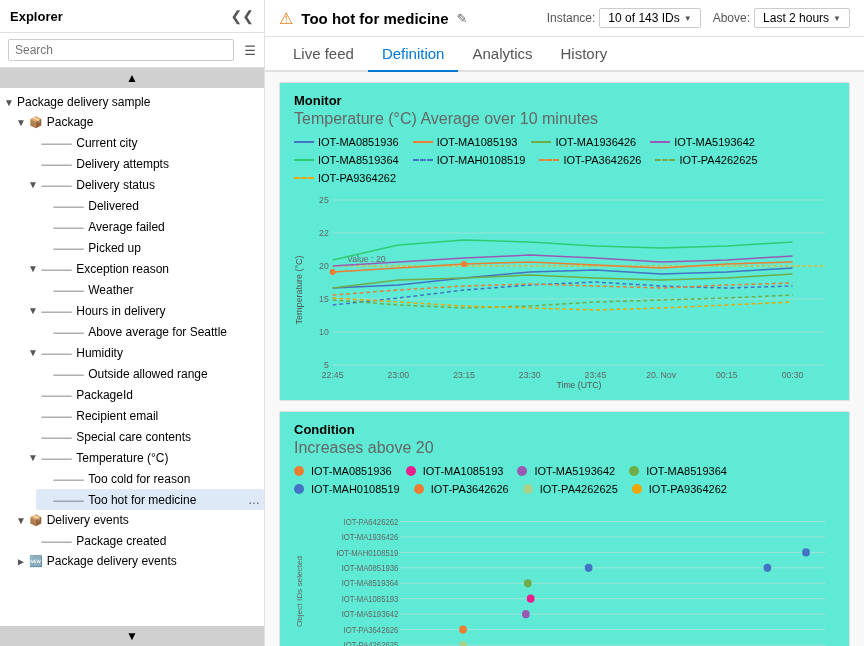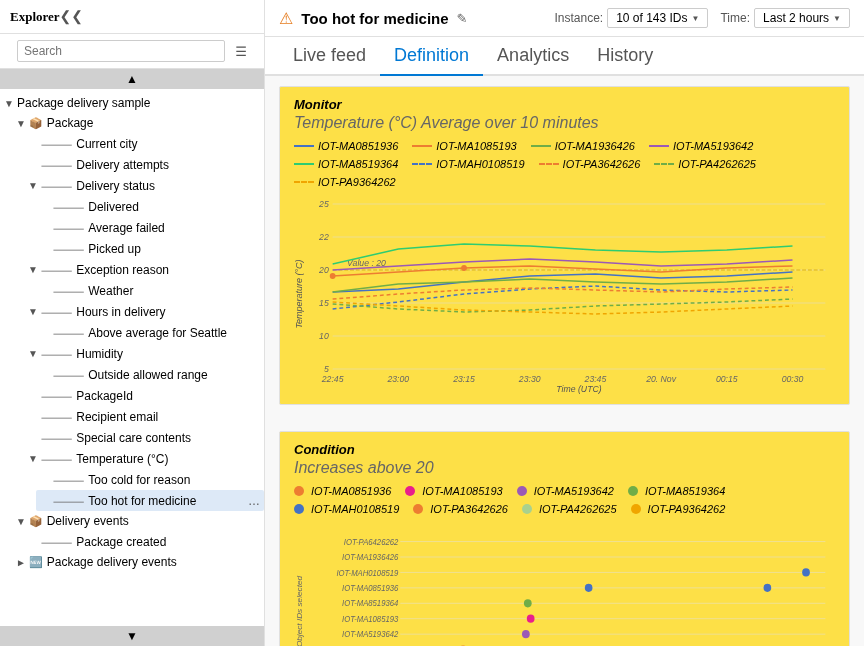--- a/index.html
+++ b/index.html
@@ -11,30 +11,29 @@
       min-width: 265px;
       background: #fff;
       border-right: 1px solid #e0e0e0;
       display: flex;
       flex-direction: column;
       height: 100%;
       overflow: hidden;
     }
     .sidebar-header {
       display: flex;
-      justify-content: flex-start;
+      justify-content: space-between;
       align-items: center;
       padding: 8px 10px;
       border-bottom: 1px solid #e0e0e0;
-      font-family: Liberation Serif, serif;
     }
     .sidebar-title { font-weight: 600; font-size: 13px; }
     .sidebar-collapse-btn { cursor: pointer; color: #555; font-size: 14px; }
     .sidebar-search {
-      padding: 6px 17px;
+      padding: 6px 8px;
       border-bottom: 1px solid #e0e0e0;
       display: flex;
       align-items: center;
       gap: 10px;
     }
     .sidebar-search input {
       border: 1px solid #ccc;
       border-radius: 2px;
       padding: 3px 6px;
       width: 100%;
@@ -109,44 +108,43 @@
 
     .tabs-bar {
       display: flex;
       border-bottom: 2px solid #e0e0e0;
       padding: 0 14px;
       background: #fff;
     }
     .tab {
       padding: 8px 14px;
       cursor: pointer;
-      font-size: 18px;
+      font-size: 15px;
       color: #555;
       border-bottom: 2px solid transparent;
       margin-bottom: -2px;
     }
     .tab.active { color: #0078d4; border-bottom: 2px solid #0078d4; font-weight: 500; }
 
     .main-body {
       flex: 1;
       overflow-y: auto;
       padding: 10px 14px;
       background: #f8f8f8;
     }
     .main-body::-webkit-scrollbar { width: 8px; }
     .main-body::-webkit-scrollbar-track { background: #f0f0f0; }
     .main-body::-webkit-scrollbar-thumb { background: #bbb; border-radius: 4px; }
 
     .panel {
-      background: #fde047;
+      background: #5eead4;
       border: 1px solid #e0e0e0;
       border-radius: 2px;
       padding: 10px 14px;
-      margin-bottom: 26px;
-      font-style: italic;
+      margin-bottom: 10px;
     }
     .panel-title { font-weight: 600; font-size: 13px; margin-bottom: 2px; }
     .panel-subtitle { font-size: 16px; color: #666; margin-bottom: 8px; }
 
     
     .legend {
       display: flex;
       flex-wrap: wrap;
       gap: 6px 14px;
       margin-bottom: 6px;
@@ -334,21 +332,21 @@
     </div>
     <div class="header-controls">
       <div class="instance-control">
         <span class="control-label">Instance:</span>
         <div class="control-value">
           <span>10 of 143 IDs</span>
           <span class="dropdown-arrow">▼</span>
         </div>
       </div>
       <div class="time-control">
-        <span class="control-label">Time:</span>
+        <span class="control-label">Above:</span>
         <div class="control-value">
           <span>Last 2 hours</span>
           <span class="dropdown-arrow">▼</span>
         </div>
       </div>
     </div>
   </div>
 
   <div class="tabs-bar">
     <div class="tab">Live feed</div>

